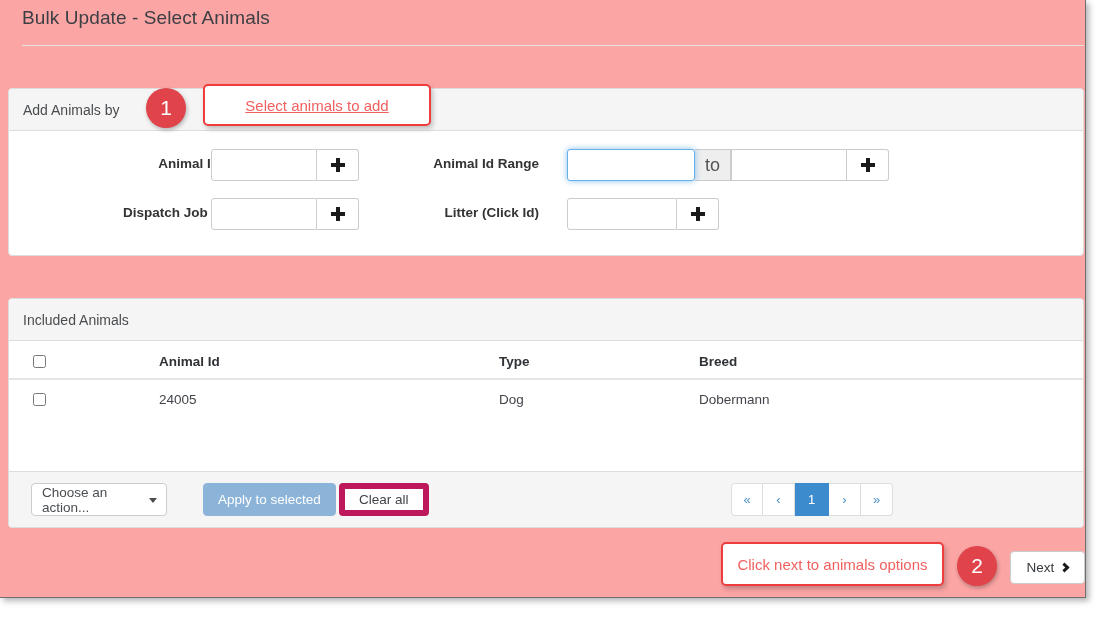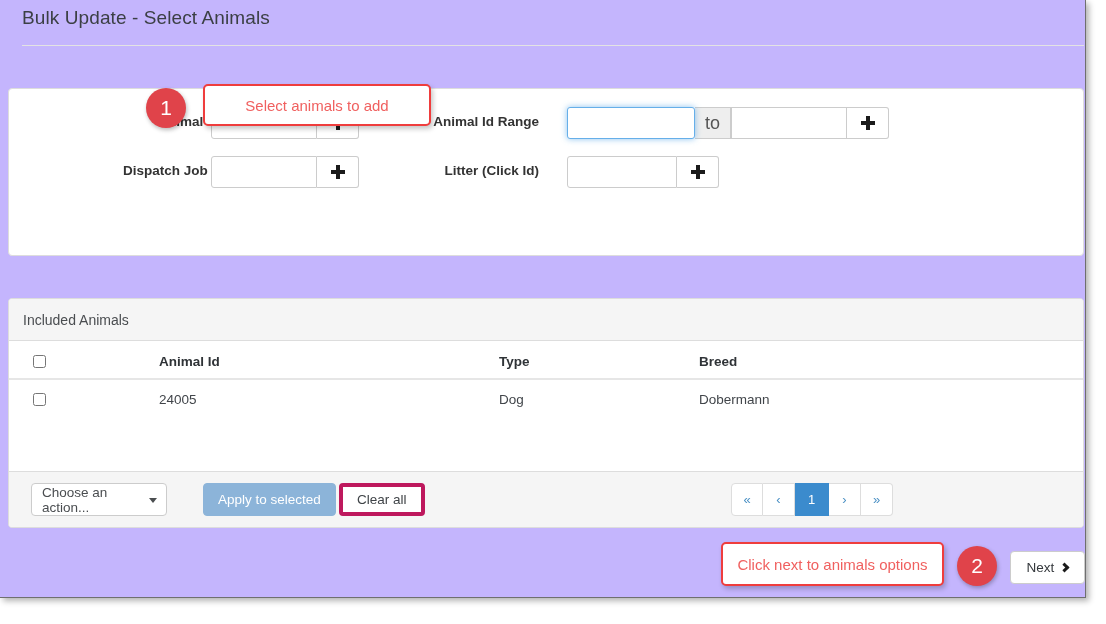--- a/index.html
+++ b/index.html
@@ -13,21 +13,21 @@
   #viewport {
     position: relative;
     width: 1106px; height: 624px;
     background: #ffffff;
   }
   
   #page {
     position: absolute;
     left: 0; top: 0;
     width: 1086px; height: 598px;
-    background: #c4b5fd;
+    background: #fca5a5;
     border-right: 1px solid #6f6f6f;
     border-bottom: 1px solid #6f6f6f;
     box-shadow: 3px 3px 6px rgba(0,0,0,0.30);
     overflow: hidden;
   }
 
   
   .page-title {
     position: absolute;
     left: 22px; top: 7px;
@@ -204,21 +204,21 @@
     border: 1px solid #8cb4d9;
     color: #ffffff;
     display: flex; align-items: center;
   }
   .btn-clear {
     position: absolute;
     left: 330px; top: 11px;
     height: 33px;
     padding: 0 14px;
     background: #ffffff;
-    border: 4px solid #be185d;
+    border: 6px solid #be185d;
     color: #3f4347;
     display: flex; align-items: center;
   }
   
   .pager {
     position: absolute;
     right: 190px; top: 11px;
     display: flex;
   }
   .pg {
@@ -275,34 +275,37 @@
     position: absolute;
     background: #ffffff;
     border: 2px solid #ef3d3d;
     border-radius: 5px;
     color: #f0605f;
     font-size: 15px;
     display: flex; align-items: center; justify-content: center;
     box-shadow: 2px 3px 5px rgba(0,0,0,.22);
   }
   #anno1 { left: 146px; top: 88px; }
-  #anno1box { left: 203px; top: 84px; width: 228px; height: 42px; }
+  #anno1box { left: 203px; top: 84px; width: 228px; height: 42px; text-decoration: underline; }
   #anno2 { left: 957px; top: 546px; }
   #anno2box { left: 721px; top: 542px; width: 223px; height: 44px; }
 </style>
 </head>
 <body>
 
 <div id="viewport">
   <div id="page">
 
     <div class="page-title">Bulk Update - Select Animals</div>
     <div class="title-rule"></div>
 
     <div class="panel" id="panel-add">
+      <div class="panel-head">
+        <span class="panel-head-title">Add Animals by</span>
+      </div>
 
       <div class="form-body">
 
         <div class="field-label" style="left:60px; top:25px; width:150px;">Animal Id</div>
         <div class="input-group" style="left:202px; top:18px;">
           <input class="ig-input first" type="text" style="width: 106px;" value="">
           <button class="ig-btn">
             <span class="plus-glyph"></span>
           </button>
         </div>

